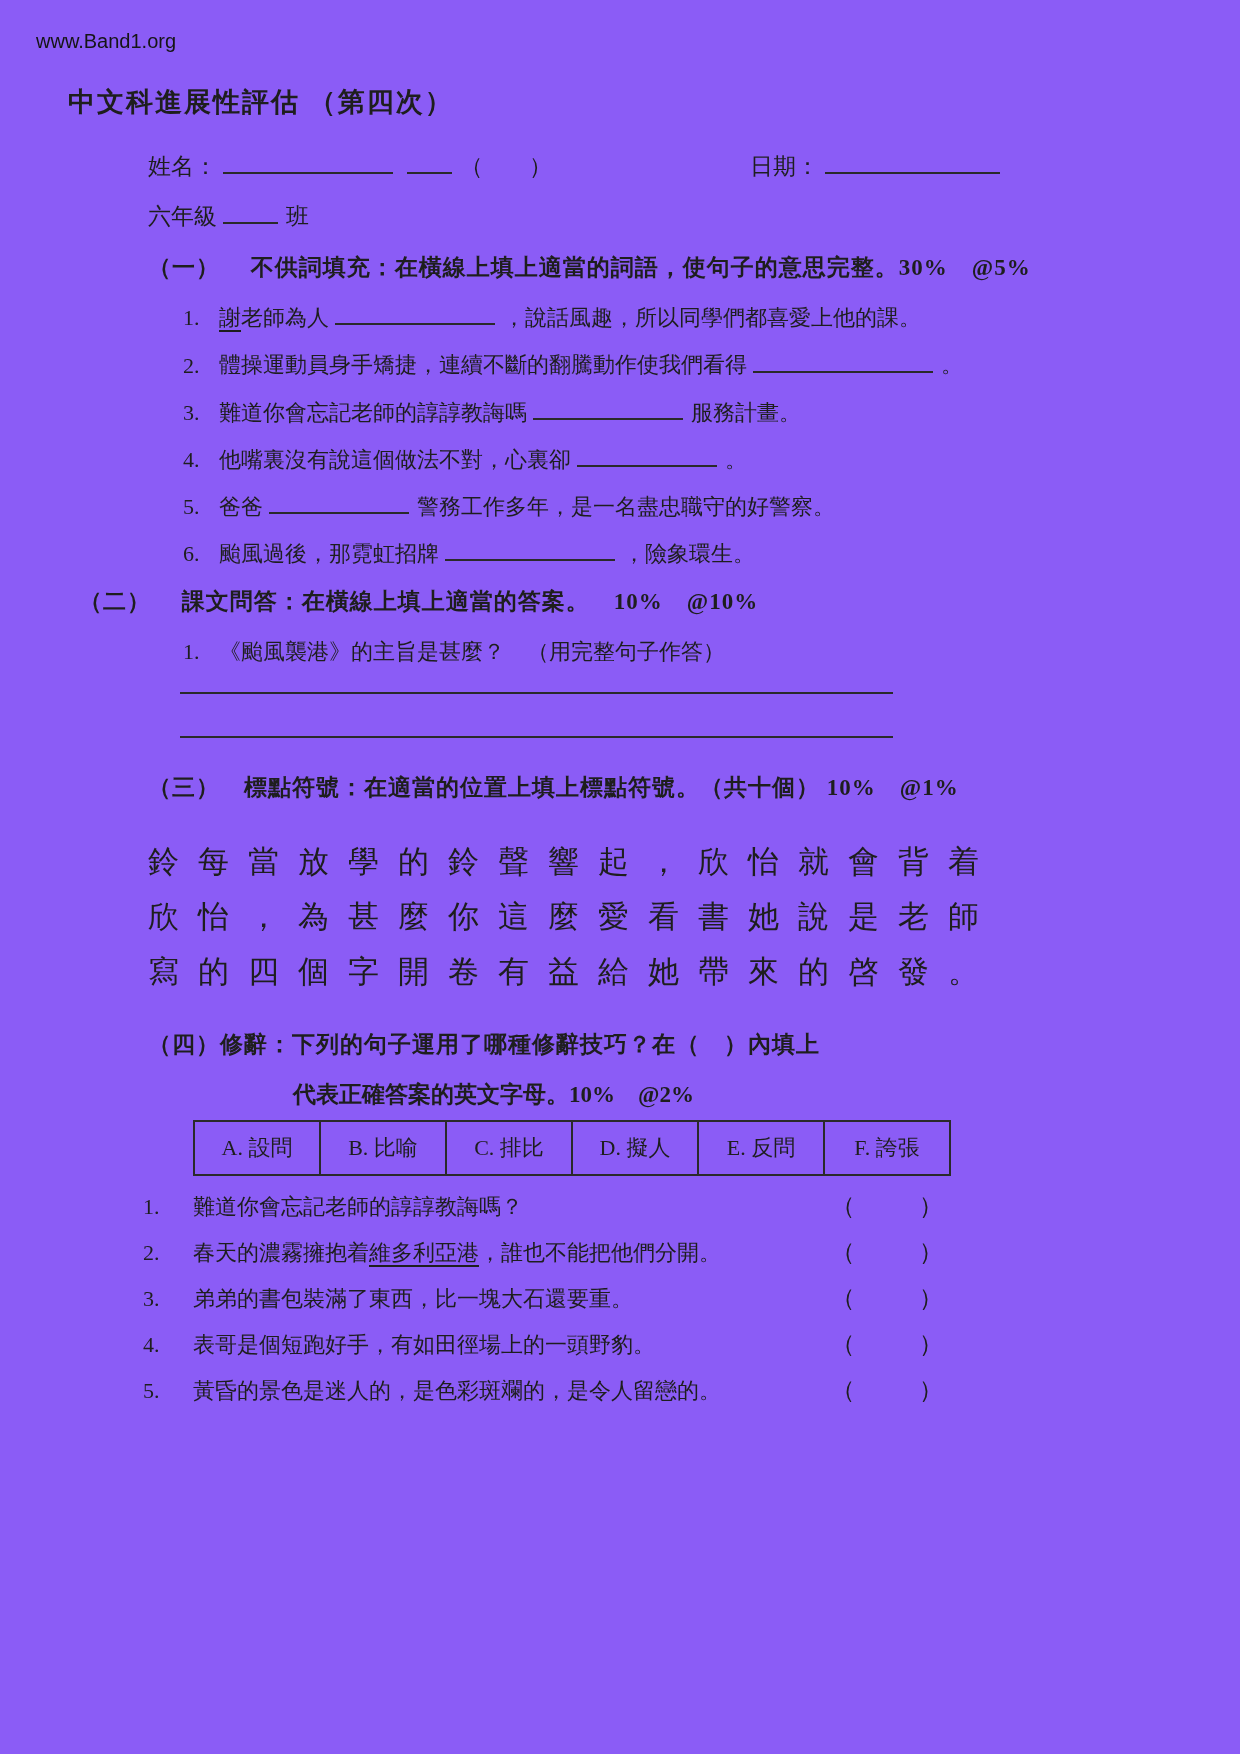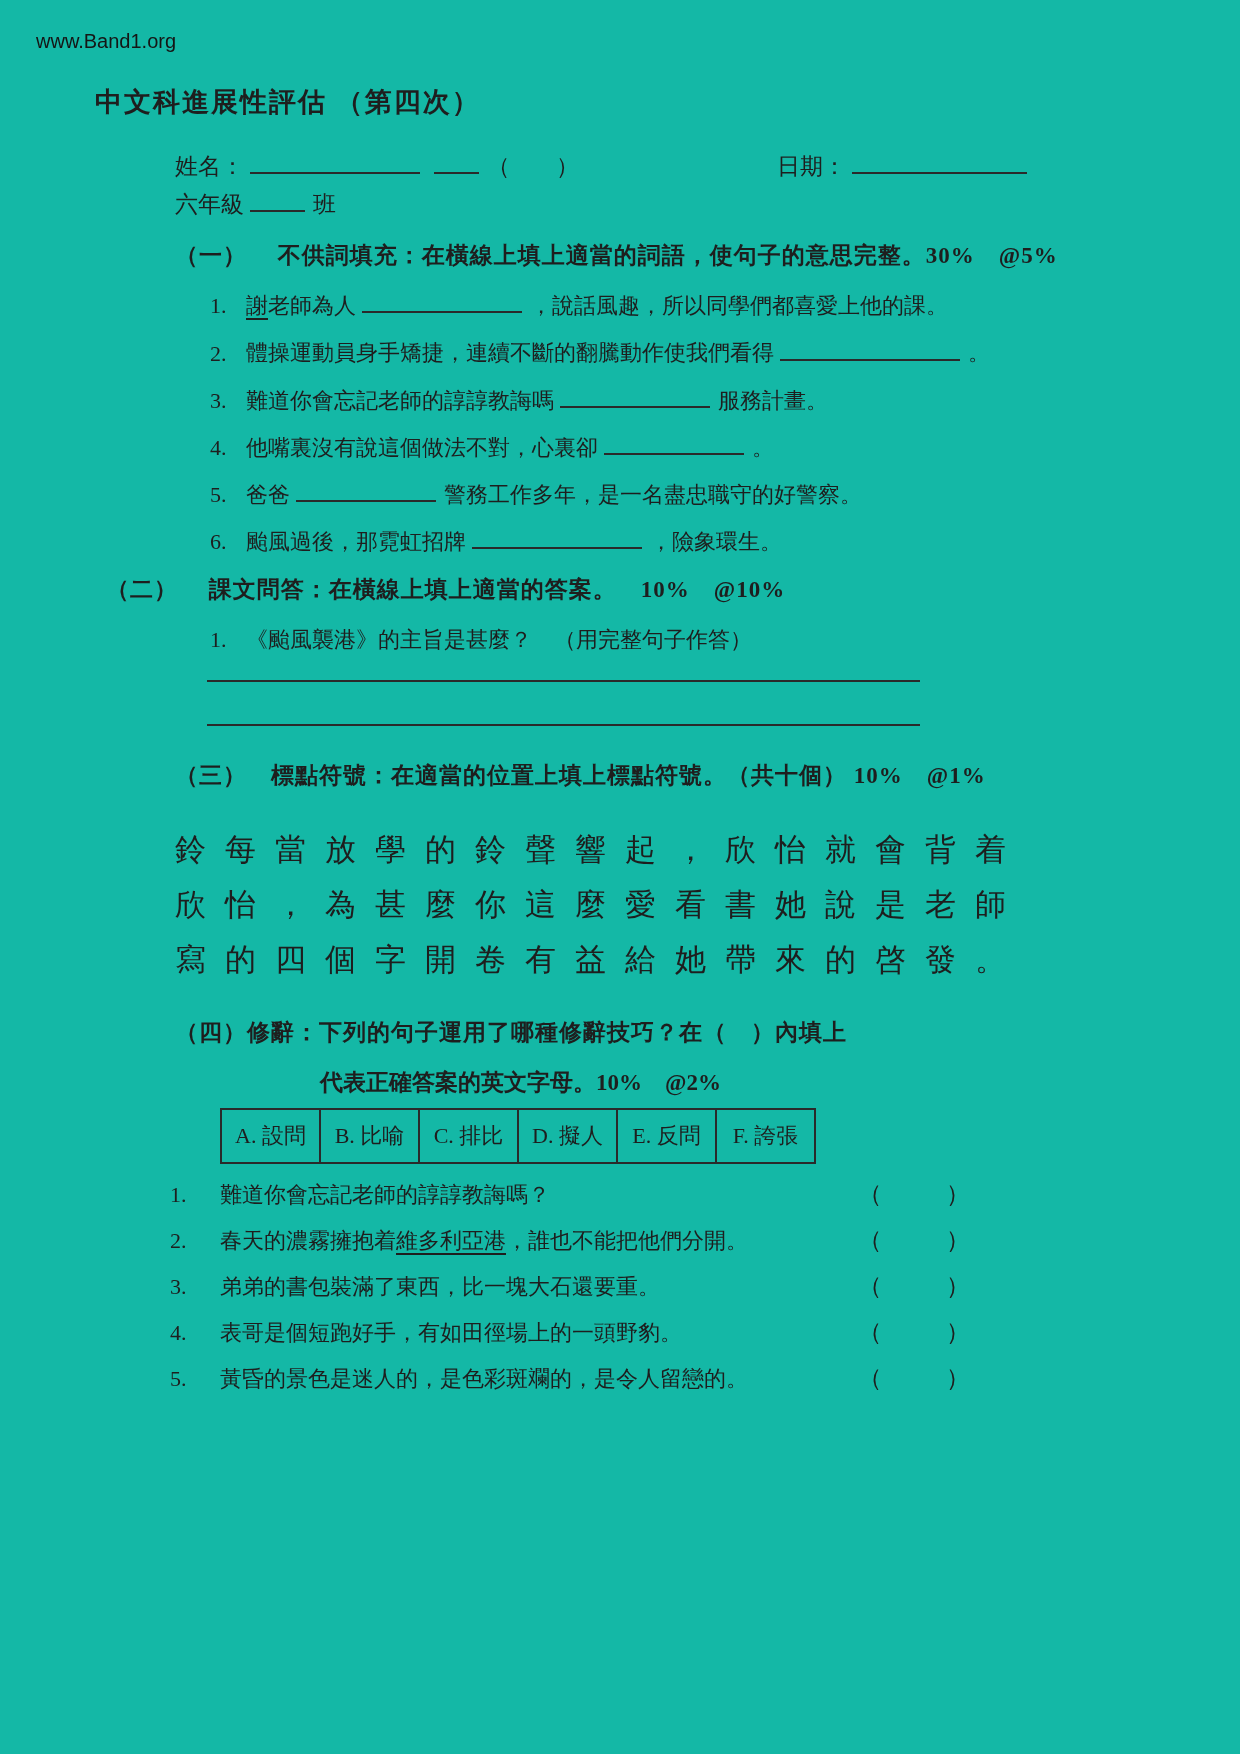--- a/index.html
+++ b/index.html
@@ -1,37 +1,37 @@
 <!DOCTYPE html>
 <html><head>
 <meta charset="utf-8">
 <style>
   * { box-sizing: border-box; }
   html, body { margin: 0; padding: 0; background: #ffffff; }
   .page {
     width: 1240px; height: 1754px; position: relative; overflow: hidden;
-    background: #14b8a6; color: #1e1e1e;
+    background: #8b5cf6; color: #1e1e1e;
     font-family: "Liberation Serif", "DejaVu Serif", serif;
-    padding: 28px 60px 0 95px;
+    padding: 28px 60px 0 68px;
   }
   .watermark {
     position: absolute; top: 30px; left: 36px;
     font-family: "Liberation Sans", "DejaVu Sans", sans-serif;
     font-size: 20px; color: #151515;
   }
   .title {
     margin: 56px 110px 0 0; text-align: left;
     font-size: 27px; font-weight: 700; letter-spacing: 2px;
   }
   .name-row {
     margin: 30px 0 0 80px; width: 860px;
     display: flex; justify-content: space-between; align-items: baseline;
     font-size: 23px;
   }
-  .grade-row { margin: 6px 0 0 80px; font-size: 23px; }
+  .grade-row { margin: 18px 0 0 80px; font-size: 23px; }
   .blank {
     display: inline-block; height: 1.05em;
     border-bottom: 2px solid #2a2a2a; margin: 0 8px 0 6px;
   }
   .w45 { width: 45px; } .w55 { width: 55px; } .w140 { width: 140px; }
   .w150 { width: 150px; } .w160 { width: 160px; } .w170 { width: 170px; }
   .w175 { width: 175px; } .w180 { width: 180px; }
   .sec-heading {
     margin-left: 80px; font-size: 23px; font-weight: 700; letter-spacing: 1px;
   }
@@ -47,21 +47,21 @@
     border-bottom: 2px solid #2a2a2a;
   }
   .answer-line.second { margin-top: 42px; }
   .char-grid { margin-top: 42px; }
   .char-row {
     margin: 0 0 21px 80px; font-size: 31px; line-height: 34px;
     letter-spacing: 19px; white-space: nowrap;
   }
   .sec4-line2 { margin: 10px 0 0 225px; font-size: 23px; font-weight: 700; }
   .rhetoric-table {
-    margin: 10px 0 0 125px; width: 596px; display: flex;
+    margin: 10px 0 0 125px; width: 758px; display: flex;
     border: 2px solid #2a2a2a;
   }
   .rhetoric-table .cell {
     flex: 1; border-right: 2px solid #2a2a2a; text-align: center;
     font-size: 22px; padding: 11px 0;
   }
   .rhetoric-table .cell:last-child { border-right: none; }
   .r-block { margin-top: 14px; }
   .r-item {
     margin: 0 0 13px 75px; width: 800px; display: flex; align-items: baseline;

